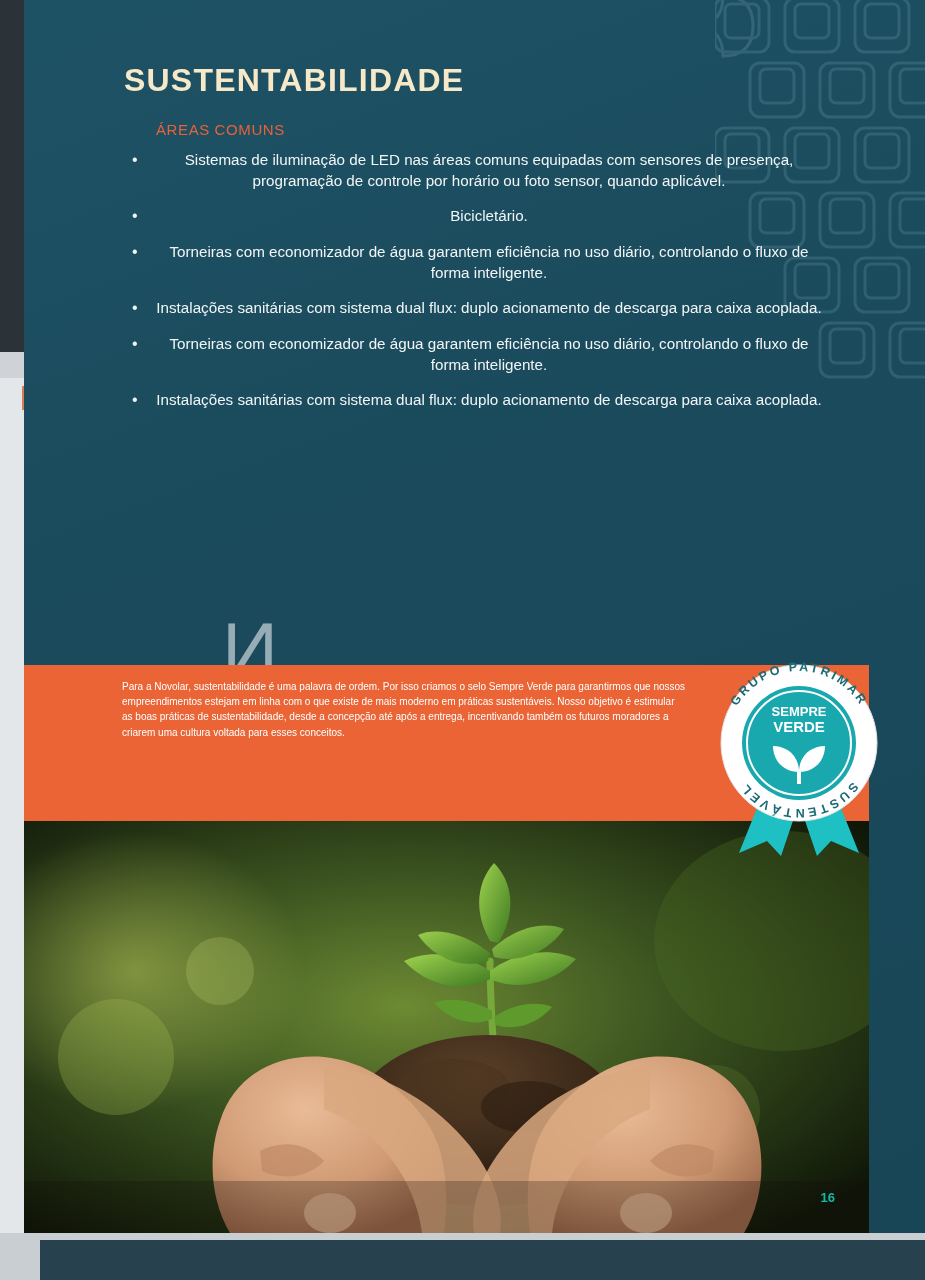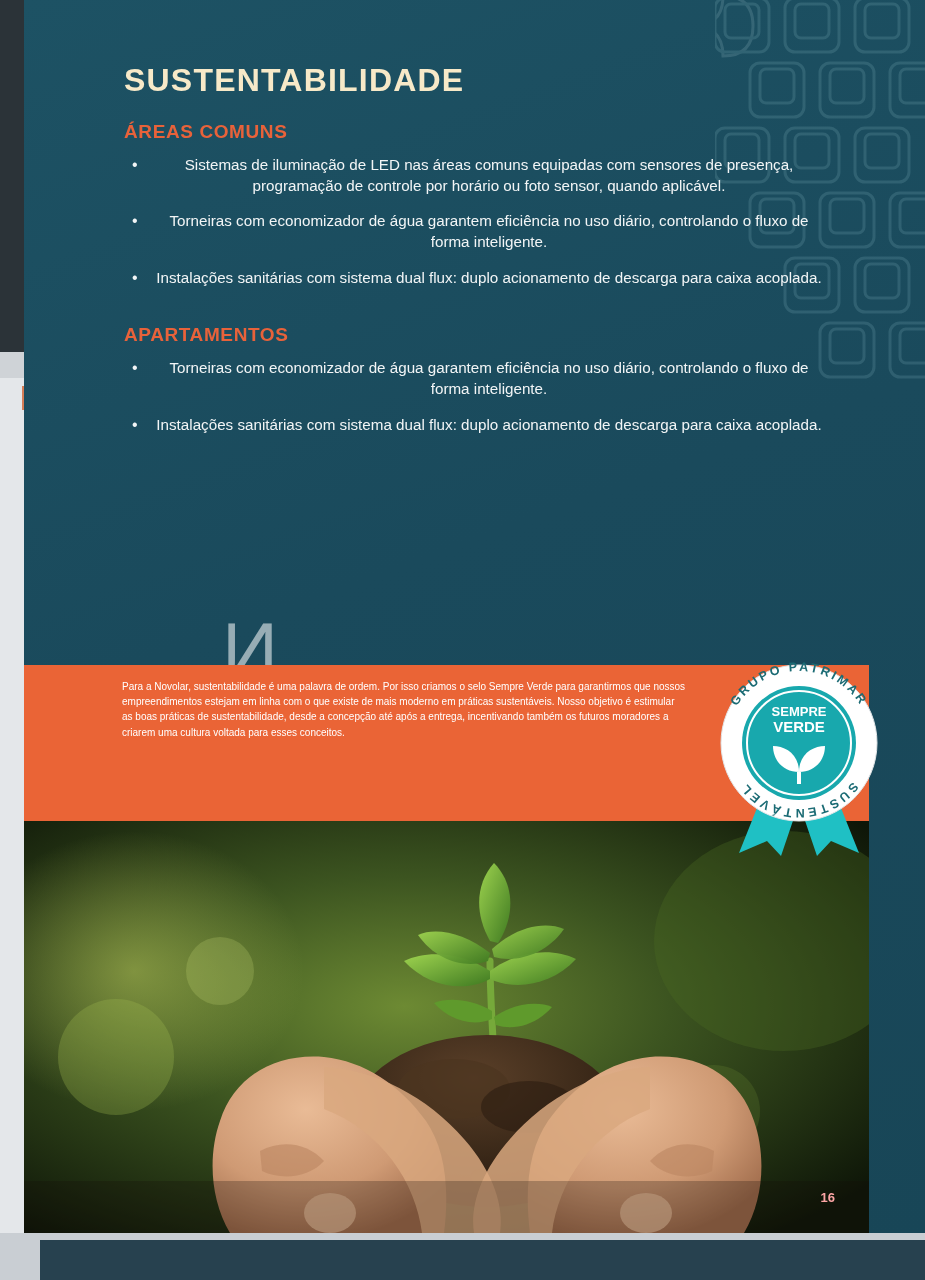--- a/index.html
+++ b/index.html
@@ -77,25 +77,26 @@
   }
   .doc-title {
     font-family: "Liberation Sans", sans-serif;
     font-size: 32px;
     font-weight: bold;
     letter-spacing: 1.2px;
     color: #f7e9c8;
     margin-bottom: 22px;
   }
   .section-head {
-    font-size: 19px;
-    font-weight: bold;
+    font-size: 15px;
+    font-weight: normal;
     letter-spacing: .6px;
     color: #e8623a;
     margin-bottom: 12px;
+    margin-left: 32px;
   }
   .section-head.second { margin-top: 36px; }
   ul.bullets { list-style: none; text-align: center; }
   ul.bullets li {
     position: relative;
     padding-left: 30px;
     margin-bottom: 15px;
     color: #f2f5f6;
     font-size: 15.2px;
     line-height: 1.36;
@@ -158,21 +159,21 @@
   .photo {
     position: absolute;
     left: 0; top: 821px;
     width: 845px; height: 412px;
     overflow: hidden;
     background: #1a2210;
   }
   .page-num {
     position: absolute;
     right: 34px; bottom: 28px;
-    color: #fca5a5;
+    color: #14b8a6;
     font-size: 13px;
     font-weight: bold;
     z-index: 5;
   }
 </style>
 </head>
 <body>
 
 <div id="page">
 
@@ -260,25 +261,25 @@
         </g>
       </svg>
     </div>
 
     <div class="content">
       <h1 class="doc-title">SUSTENTABILIDADE</h1>
 
       <h2 class="section-head">ÁREAS COMUNS</h2>
       <ul class="bullets">
         <li>Sistemas de iluminação de LED nas áreas comuns equipadas com sensores de presença, programação de controle por horário ou foto sensor, quando aplicável.</li>
+        <li>Bicicletário.</li>
         <li>Torneiras com economizador de água garantem eficiência no uso diário, controlando o fluxo de forma inteligente.</li>
         <li>Instalações sanitárias com sistema dual flux: duplo acionamento de descarga para caixa acoplada.</li>
       </ul>
 
-      <h2 class="section-head second">APARTAMENTOS</h2>
       <ul class="bullets">
         <li>Torneiras com economizador de água garantem eficiência no uso diário, controlando o fluxo de forma inteligente.</li>
         <li>Instalações sanitárias com sistema dual flux: duplo acionamento de descarga para caixa acoplada.</li>
       </ul>
     </div>
 
     <div class="watermark">
       <span class="wm-mark">И</span>
     </div>
 

